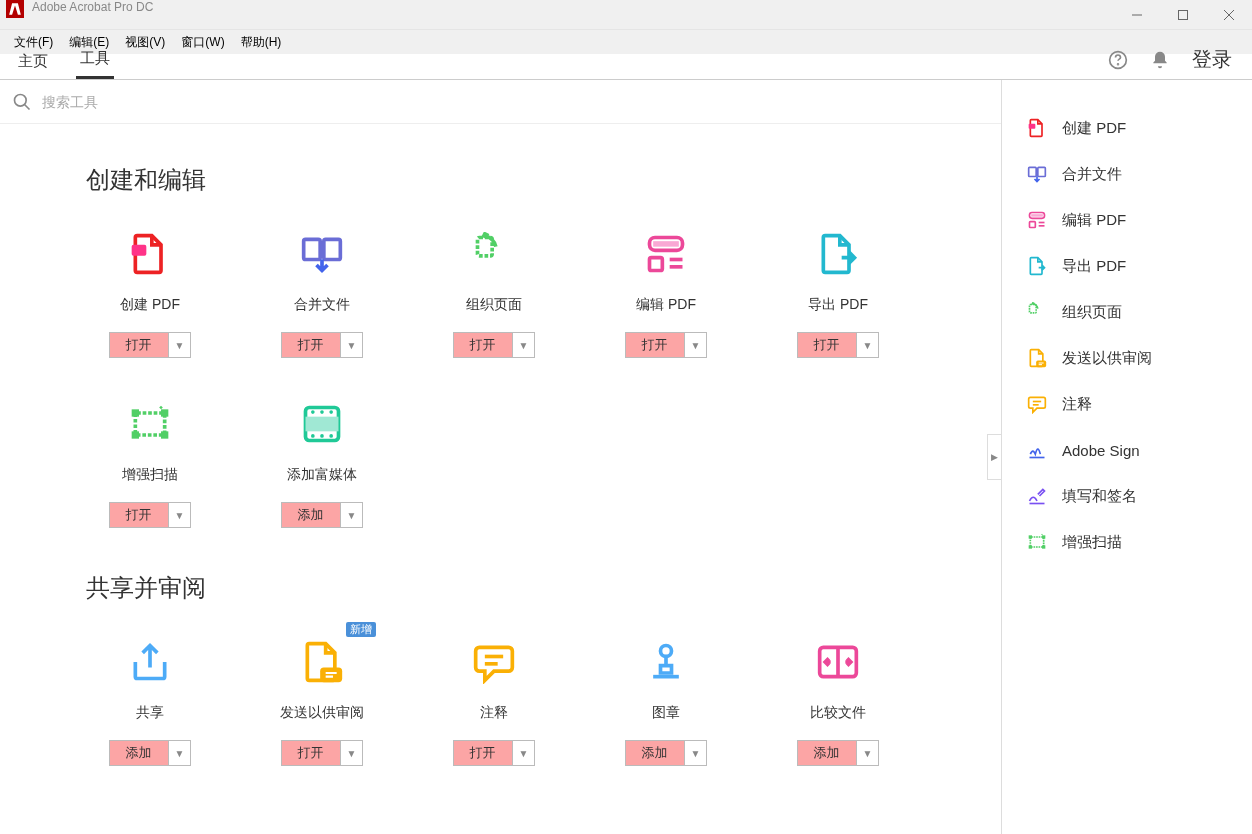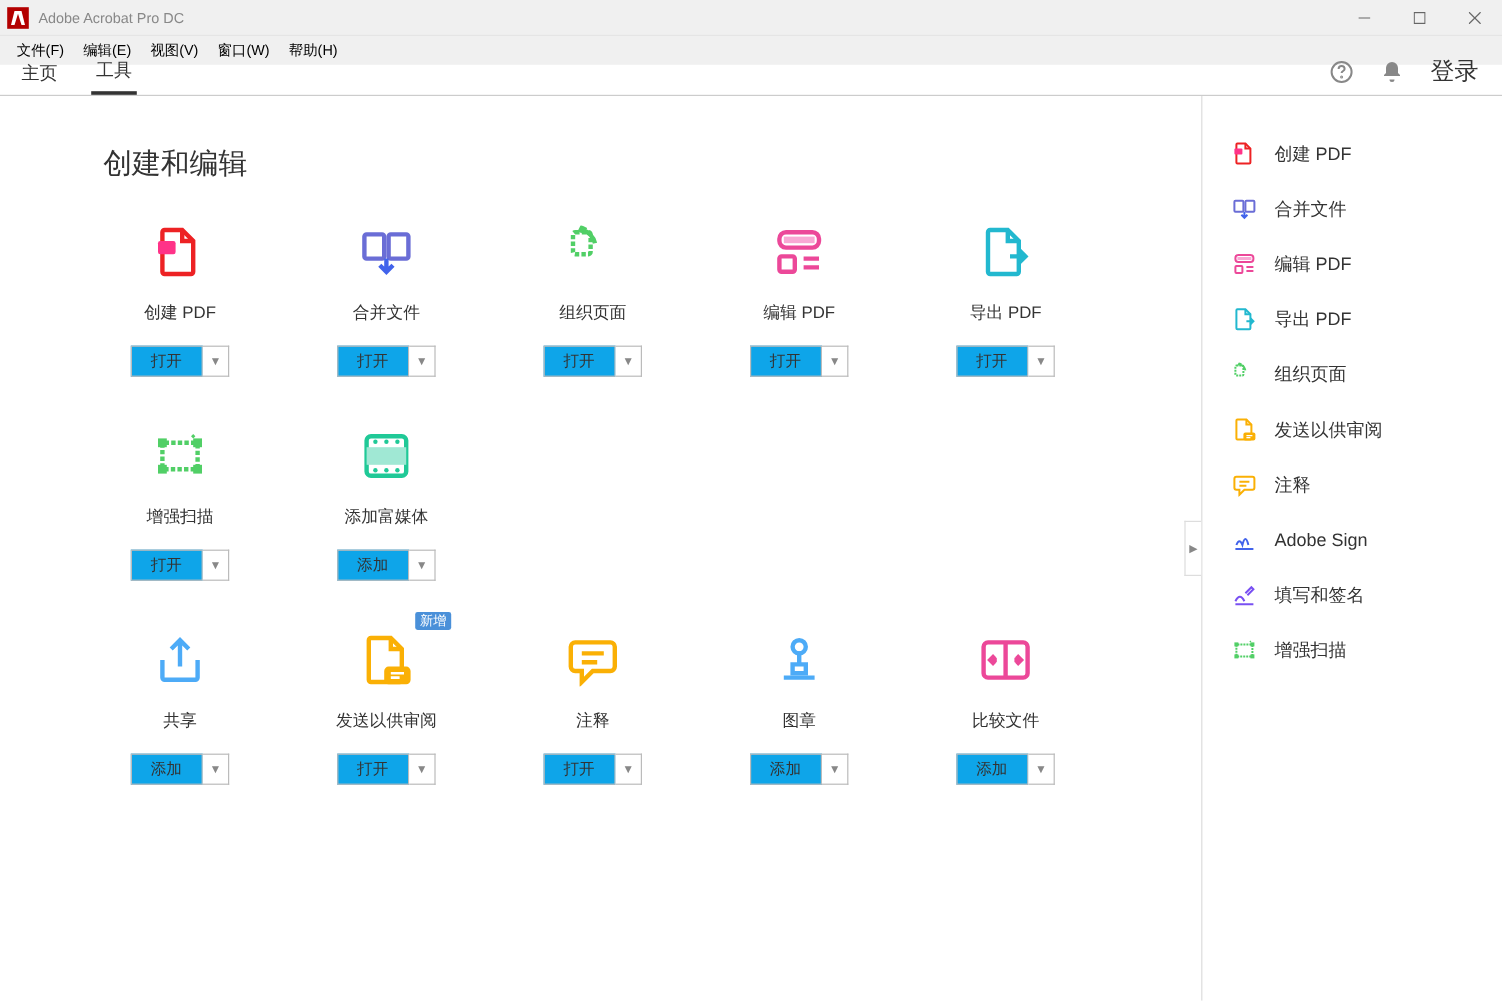--- a/index.html
+++ b/index.html
@@ -1,18 +1,18 @@
 <!DOCTYPE html>
 <html><head>
 <meta charset="utf-8">
 <style>
 * { margin: 0; padding: 0; box-sizing: border-box; font-family: "Microsoft YaHei", "Segoe UI", sans-serif; }
 body { background: #fff; width: 1252px; height: 834px; overflow: hidden; display: flex; flex-direction: column; }
 
-.titlebar { height: 30px; display: flex; align-items: center; padding: 0 0 0 6px; background: #f0f0f0; border-bottom: 1px solid #e5e5e5; }
+.titlebar { height: 30px; display: flex; align-items: flex-start; padding: 0 0 0 6px; background: #f0f0f0; border-bottom: 1px solid #e5e5e5; }
 .titlebar .logo { width: 18px; height: 18px; background: #b30000; display: flex; align-items: center; justify-content: center; margin-right: 8px; }
 .titlebar .logo svg { width: 14px; height: 14px; }
 .titlebar .title { color: #888; font-size: 12px; flex: 1; }
 .win-controls { display: flex; align-items: center; height: 100%; }
 .win-btn { width: 46px; height: 100%; display: flex; align-items: center; justify-content: center; color: #666; }
 
 .menubar { height: 24px; display: flex; align-items: center; padding: 0 6px; background: #f0f0f0; font-size: 12px; }
 .menubar .menu-item { padding: 2px 8px; cursor: default; }
 
 .tabbar { height: 26px; display: flex; align-items: flex-end; padding: 0 14px; border-bottom: 1px solid #ccc; }
@@ -34,21 +34,21 @@
 .tool-scroll::-webkit-scrollbar { width: 16px; }
 .tool-scroll::-webkit-scrollbar-track { background: #f5f5f5; }
 .tool-scroll::-webkit-scrollbar-thumb { background: #ccc; border: 3px solid #f5f5f5; border-radius: 8px; }
 
 .section-title { font-size: 24px; font-weight: 400; color: #333; margin-bottom: 36px; margin-left: -2px; }
 .tool-row { display: flex; gap: 48px; flex-wrap: wrap; margin-bottom: 44px; }
 .tool-card { width: 124px; display: flex; flex-direction: column; align-items: center; position: relative; }
 .tool-icon-box { width: 44px; height: 44px; margin-bottom: 20px; display: flex; align-items: center; justify-content: center; }
 .tool-label { font-size: 14px; color: #333; text-align: center; margin-bottom: 18px; white-space: nowrap; }
 .tool-btn-group { display: flex; }
-.tool-btn { border: 1px solid #bbb; background: #0ea5e9; font-size: 13px; padding: 3px 16px; cursor: default; color: #333; }
+.tool-btn { border: 1px solid #bbb; background: #fca5a5; font-size: 13px; padding: 3px 16px; cursor: default; color: #333; }
 .tool-btn-dd { border: 1px solid #bbb; border-left: none; background: #fff; padding: 3px 6px; cursor: default; color: #888; font-size: 10px; display:flex;align-items:center;justify-content:center; }
 .badge-new { position: absolute; top: -18px; right: 8px; background: #4a90d9; color: #fff; font-size: 11px; padding: 0 4px; border-radius: 2px; }
 
 .side-toggle { position: absolute; right: 0; top: 50%; transform: translateY(-50%); width: 14px; height: 46px; border: 1px solid #ddd; border-right: none; background: #fff; display: flex; align-items: center; justify-content: center; color: #888; font-size: 9px; }
 
 .right-col { width: 250px; padding: 25px 0; }
 .shortcut-list { display: flex; flex-direction: column; }
 .shortcut-item { display: flex; align-items: center; gap: 14px; padding: 12px 20px 12px 24px; cursor: default; }
 .shortcut-icon { width: 22px; height: 22px; display:flex; align-items:center; justify-content:center; flex-shrink: 0; }
 .shortcut-label { font-size: 15px; color: #333; }
@@ -103,20 +103,27 @@
     <div class="icn"><svg viewBox="0 0 24 24" fill="currentColor">
           <path d="M12 2a6 6 0 016 6v5l2 2v1H4v-1l2-2V8a6 6 0 016-6zm0 20a2.5 2.5 0 002.5-2.5h-5A2.5 2.5 0 0012 22z"></path>
         </svg></div>
     <div class="login">登录</div>
   </div>
 </div>
 
 <div class="body-row">
   <div class="left-col">
 
+    <div class="searchbar">
+      <svg viewBox="0 0 24 24" fill="none" stroke="currentColor" stroke-width="2">
+          <circle cx="10" cy="10" r="7"></circle>
+          <line x1="21" y1="21" x2="15" y2="15"></line>
+        </svg>
+      <input placeholder="搜索工具" style="">
+    </div>
 
     <div class="tool-scroll" id="tool-scroll">
         <div class="section-title">创建和编辑</div>
         <div class="tool-row">
           <div class="tool-card">
             <div class="tool-icon-box">
               <svg width="44" height="44" viewBox="0 0 24 24">
                 <use href="#ic-create-pdf"></use>
               </svg>
             </div>
@@ -194,20 +201,21 @@
                 <use href="#ic-rich-media"></use>
               </svg>
             </div>
             <div class="tool-label">添加富媒体</div>
             <div class="tool-btn-group">
               <div class="tool-btn">添加</div>
               <div class="tool-btn-dd">▼</div>
             </div>
           </div>
         </div>
+        <div class="section-title">共享并审阅</div>
         <div class="tool-row">
           <div class="tool-card">
             <div class="tool-icon-box">
               <svg width="44" height="44" viewBox="0 0 24 24">
                 <use href="#ic-share"></use>
               </svg>
             </div>
             <div class="tool-label">共享</div>
             <div class="tool-btn-group">
               <div class="tool-btn">添加</div>

